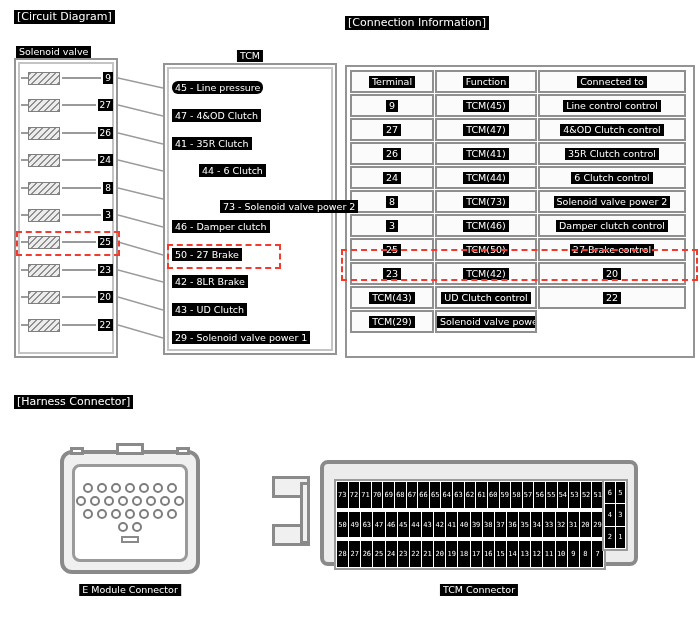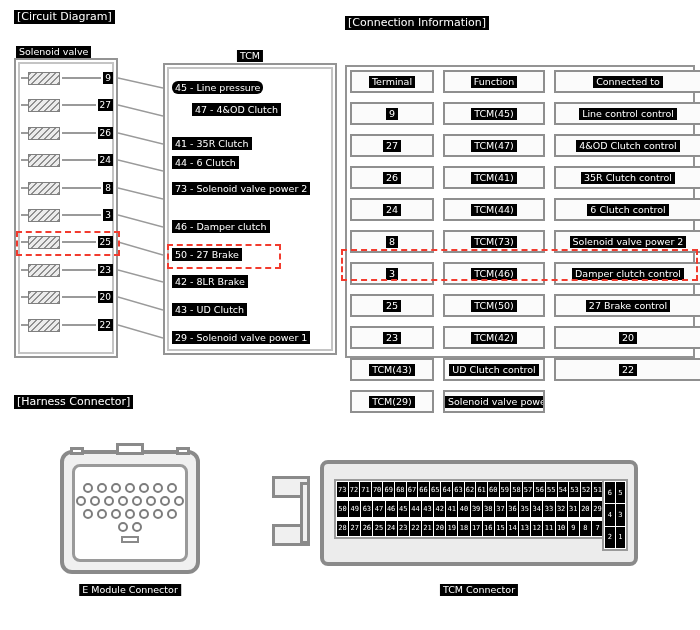--- a/index.html
+++ b/index.html
@@ -22,21 +22,21 @@
   .wire{flex:1;height:2px;background:#9a9a9a;margin:0 2px;}
   .term{background:#000;color:#fff;font-size:9px;line-height:12px;padding:0 2px;}
   .tcm-entry{position:absolute;left:172px;background:#000;color:#fff;font-size:9.5px;
              line-height:13px;padding:0 3px;white-space:nowrap;z-index:2;}
   svg.wires{position:absolute;left:118px;top:58px;z-index:1;}
   
   .dash{position:absolute;border:2px dashed #f23b2e;z-index:5;pointer-events:none;}
   
   #conn-table{position:absolute;left:345px;top:65px;width:350px;height:293px;
               border:2px solid #949494;box-sizing:border-box;padding:3px;background:#fff;}
-  #conn-grid{display:grid;grid-template-columns:84px 102px 148px;grid-auto-rows:23px;gap:9px;}
+  #conn-grid{display:grid;grid-template-columns:84px 102px 148px;grid-auto-rows:23px;gap:1px;}
   .cell{border:2px solid #8f8f8f;background:#fbfbfb;display:flex;align-items:center;
         justify-content:center;box-sizing:border-box;overflow:hidden;}
   .cell>span{background:#000;color:#fff;font-size:9.5px;line-height:12px;padding:0 3px;
              white-space:nowrap;max-width:98%;overflow:hidden;}
   
   #emodule{position:absolute;left:60px;top:450px;width:140px;height:124px;border:4px solid #8a8a8a;
            border-radius:12px;background:#f0f0f0;box-sizing:border-box;}
   #emodule .latch{position:absolute;left:50%;top:-11px;width:28px;height:12px;margin-left:-14px;
            border:3px solid #8a8a8a;background:#fff;box-sizing:border-box;}
   #emodule .ear{position:absolute;width:14px;height:8px;border:3px solid #8a8a8a;background:#fff;
@@ -45,21 +45,21 @@
   #emodule-inner{position:absolute;left:8px;top:10px;right:8px;bottom:8px;border:3px solid #9a9a9a;
            border-radius:8px;background:#fff;display:flex;flex-direction:column;align-items:center;
            justify-content:center;gap:3px;}
   .pin-row{display:flex;gap:4px;justify-content:center;}
   .pin{width:10px;height:10px;border:2px solid #7d7d7d;border-radius:50%;background:#fff;box-sizing:border-box;}
   .keyway{width:18px;height:7px;border:2px solid #8a8a8a;box-sizing:border-box;margin-top:1px;}
   
   #lever .lv{position:absolute;border:3px solid #8a8a8a;background:#f0f0f0;box-sizing:border-box;}
   #tcm-conn{position:absolute;left:320px;top:460px;width:318px;height:106px;border:4px solid #8a8a8a;
             border-radius:8px;background:#ececec;box-sizing:border-box;}
-  #tcm-grid{position:absolute;left:10px;top:15px;width:272px;height:60px;border:2px solid #9a9a9a;
+  #tcm-grid{position:absolute;left:10px;top:15px;width:272px;height:91px;border:2px solid #9a9a9a;
             background:#fff;box-sizing:border-box;display:flex;flex-direction:column;gap:4px;padding:1px;}
   .tg-row{display:flex;gap:1px;flex:1;}
   .tg-cell,.ts-cell{flex:1;background:#000;color:#fff;font-family:"DejaVu Sans Mono",monospace;
             font-size:7px;display:flex;align-items:center;justify-content:center;overflow:hidden;}
   #tcm-side{position:absolute;right:6px;top:15px;width:26px;height:72px;border:2px solid #9a9a9a;
             background:#fff;box-sizing:border-box;display:flex;flex-direction:column;gap:1px;padding:1px;}
   .ts-row{display:flex;gap:1px;flex:1;}
 </style>
 </head>
 <body>
@@ -337,42 +337,42 @@
       <span class="wire"></span>
       <span class="term">9</span>
     </div>
     <div class="tcm-entry" style="top: 81px; border-radius: 6px;">45 - Line pressure</div>
     <div class="sol-row" style="top: 96px;">
       <span class="stub"></span>
       <span class="sym"></span>
       <span class="wire"></span>
       <span class="term">27</span>
     </div>
-    <div class="tcm-entry" style="top: 103px; margin-left: 20px;">47 - 4&amp;OD Clutch</div>
+    <div class="tcm-entry" style="top: 109px;">47 - 4&amp;OD Clutch</div>
     <div class="sol-row" style="top: 124px;">
       <span class="stub"></span>
       <span class="sym"></span>
       <span class="wire"></span>
       <span class="term">26</span>
     </div>
     <div class="tcm-entry" style="top: 137px;">41 - 35R Clutch</div>
     <div class="sol-row" style="top: 151px;">
       <span class="stub"></span>
       <span class="sym"></span>
       <span class="wire"></span>
       <span class="term">24</span>
     </div>
-    <div class="tcm-entry" style="top: 156px;">44 - 6 Clutch</div>
+    <div class="tcm-entry" style="top: 164px; margin-left: 27px;">44 - 6 Clutch</div>
     <div class="sol-row" style="top: 179px;">
       <span class="stub"></span>
       <span class="sym"></span>
       <span class="wire"></span>
       <span class="term">8</span>
     </div>
-    <div class="tcm-entry" style="top: 182px;">73 - Solenoid valve power 2</div>
+    <div class="tcm-entry" style="top: 200px; margin-left: 48px;">73 - Solenoid valve power 2</div>
     <div class="sol-row" style="top: 206px;">
       <span class="stub"></span>
       <span class="sym"></span>
       <span class="wire"></span>
       <span class="term">3</span>
     </div>
     <div class="tcm-entry" style="top: 220px;">46 - Damper clutch</div>
     <div class="sol-row" style="top: 233px;">
       <span class="stub"></span>
       <span class="sym"></span>

